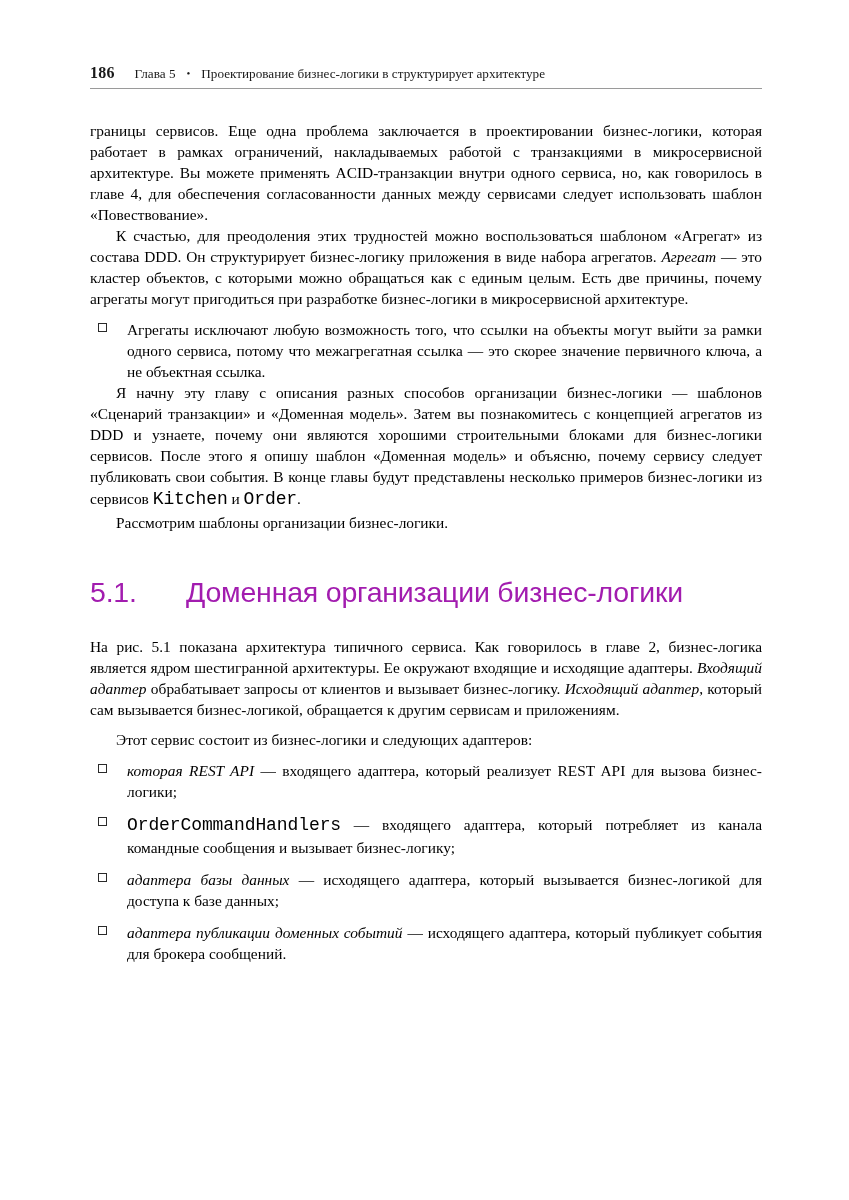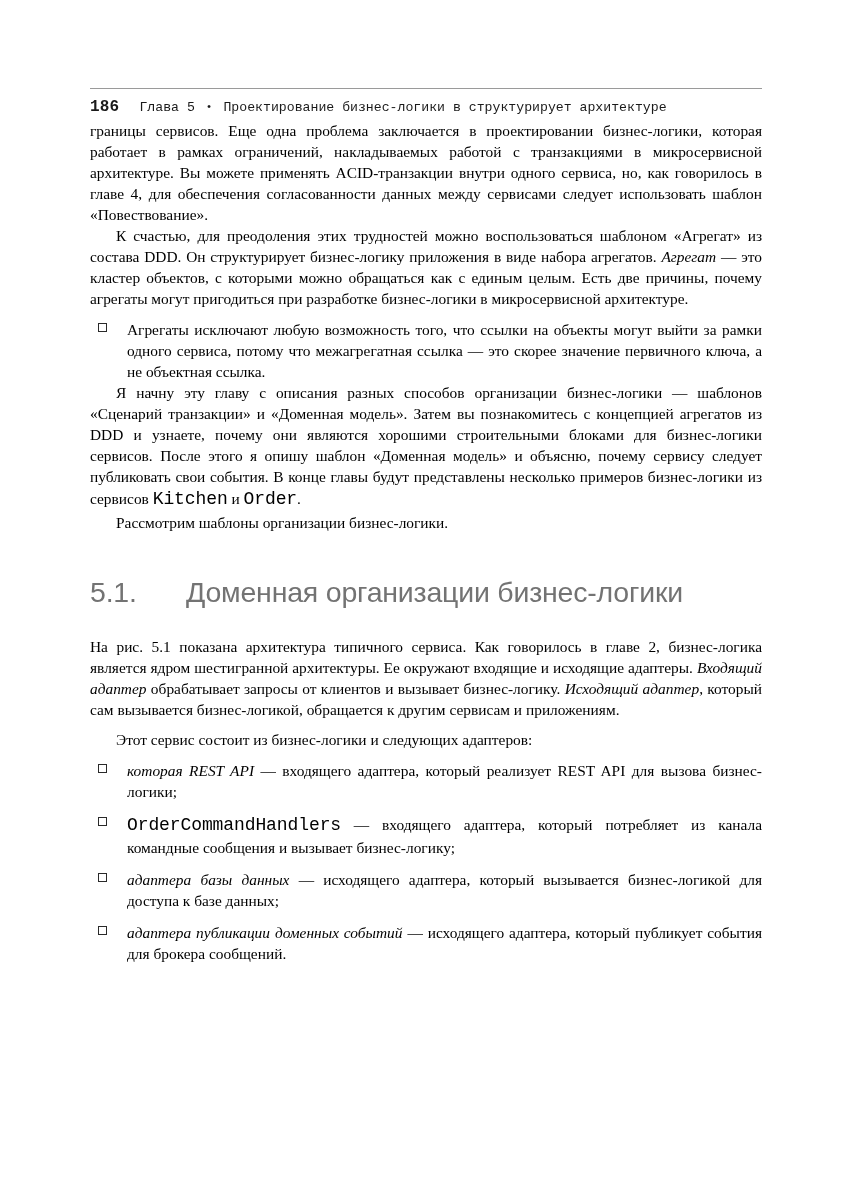--- a/index.html
+++ b/index.html
@@ -24,24 +24,23 @@
   }
 
   
   .header {
     position: absolute;
     top: 64px;
     left: 90px;
     width: 672px;
     display: flex;
     align-items: baseline;
-    font-family: Liberation Mono, monospace;
+    font-family: Liberation Serif, serif;
     font-size: 13.2px;
     color: #1a1a1a;
-    margin-top: 34px;
   }
   .header .folio {
     font-weight: bold;
     font-size: 16px;
     margin-right: 20px;
     letter-spacing: 0.2px;
   }
   .header .chap-num {
     margin-right: 11px;
   }
@@ -108,21 +107,21 @@
   }
 
   
   .section-heading {
     margin-top: 40px;
     display: flex;
     align-items: baseline;
     font-family: "Liberation Sans", sans-serif;
     font-weight: normal;
     font-size: 28.5px;
-    color: #737373;
+    color: #a21caf;
     letter-spacing: -0.2px;
   }
   .section-heading .num {
     width: 96px;
     flex: 0 0 96px;
   }
   .section-heading .title {
     flex: 1;
   }
   .after-heading { margin-top: 24px; }

